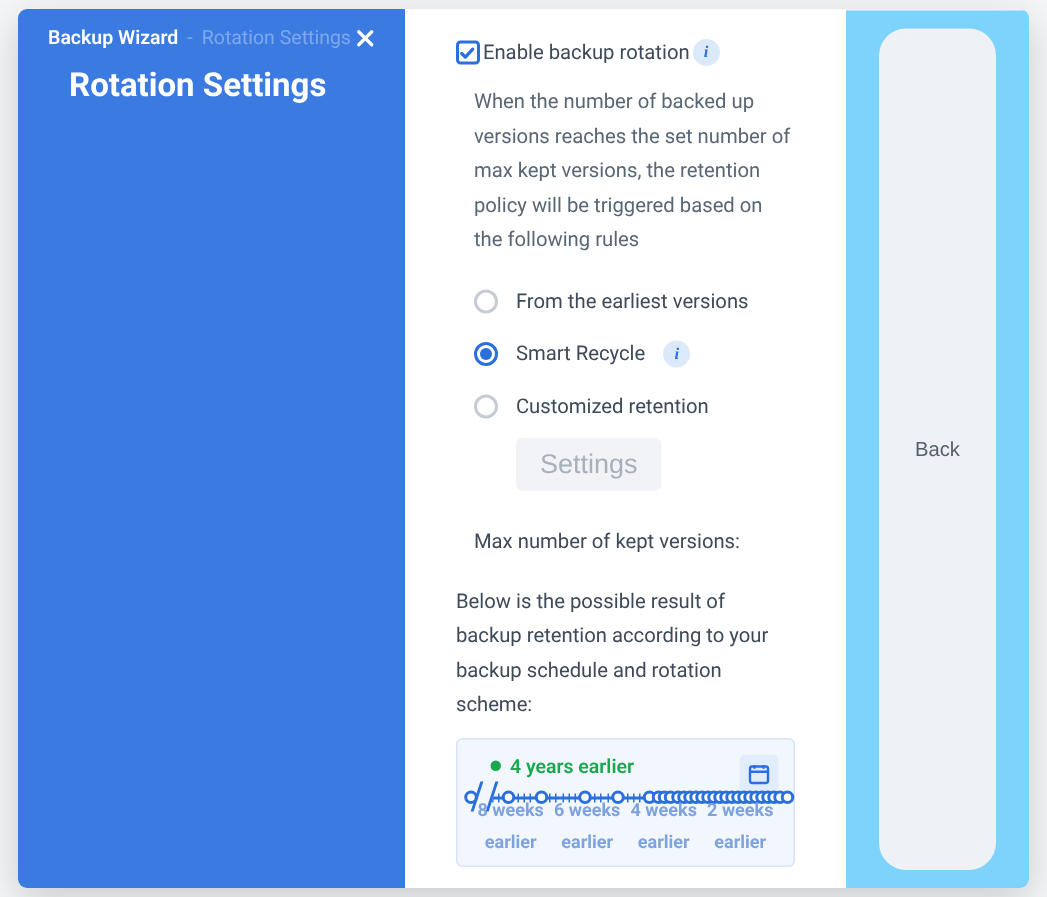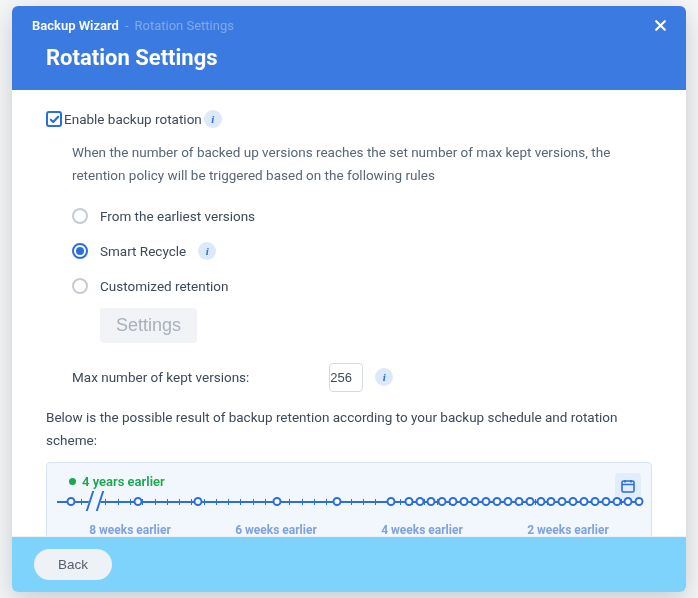--- a/index.html
+++ b/index.html
@@ -11,21 +11,20 @@
     overflow: hidden;
     position: relative;
   }
   .modal {
     position: absolute;
     left: 12px; top: 6px; right: 12px; bottom: 6px;
     background: #fff;
     border-radius: 6px;
     box-shadow: 0 8px 28px rgba(0,0,0,0.18);
     display: flex;
-    flex-direction: column;
     overflow: hidden;
   }
   .header {
     background: #3b7ae0;
     color: #fff;
     padding: 0;
   }
   .header-top {
     display: flex;
     align-items: center;
@@ -70,21 +69,21 @@
     background: #dbe9fb;
     color: #2a6fdb;
     border-radius: 50%;
     align-items: center; justify-content: center;
     font-size: 11px;
     font-weight: 600;
     font-style: italic;
     font-family: Georgia, serif;
     cursor: help;
   }
-  .indented { margin-left: 26px; }
+  .indented { margin-left: 12px; }
   .desc { color: #596674; margin-bottom: 12px; }
   .radio-row {
     display: flex; align-items: center; gap: 12px;
     padding: 6px 0;
     cursor: pointer;
   }
   .radio {
     width: 16px; height: 16px;
     border: 2px solid #c5ccd6;
     border-radius: 50%;

